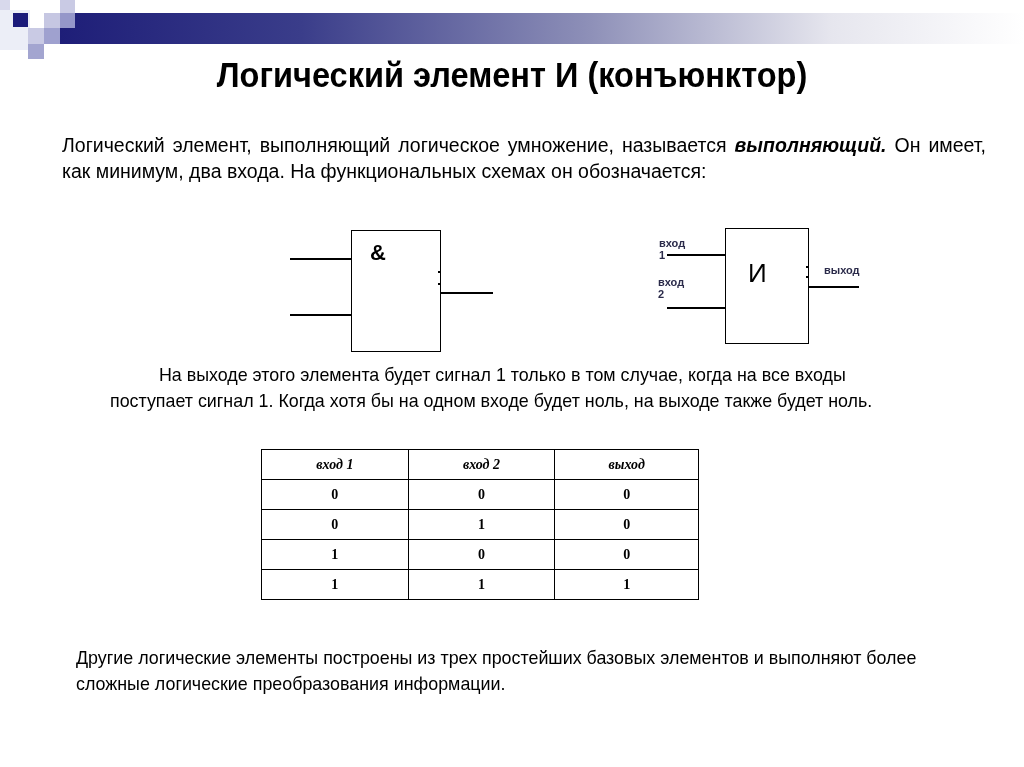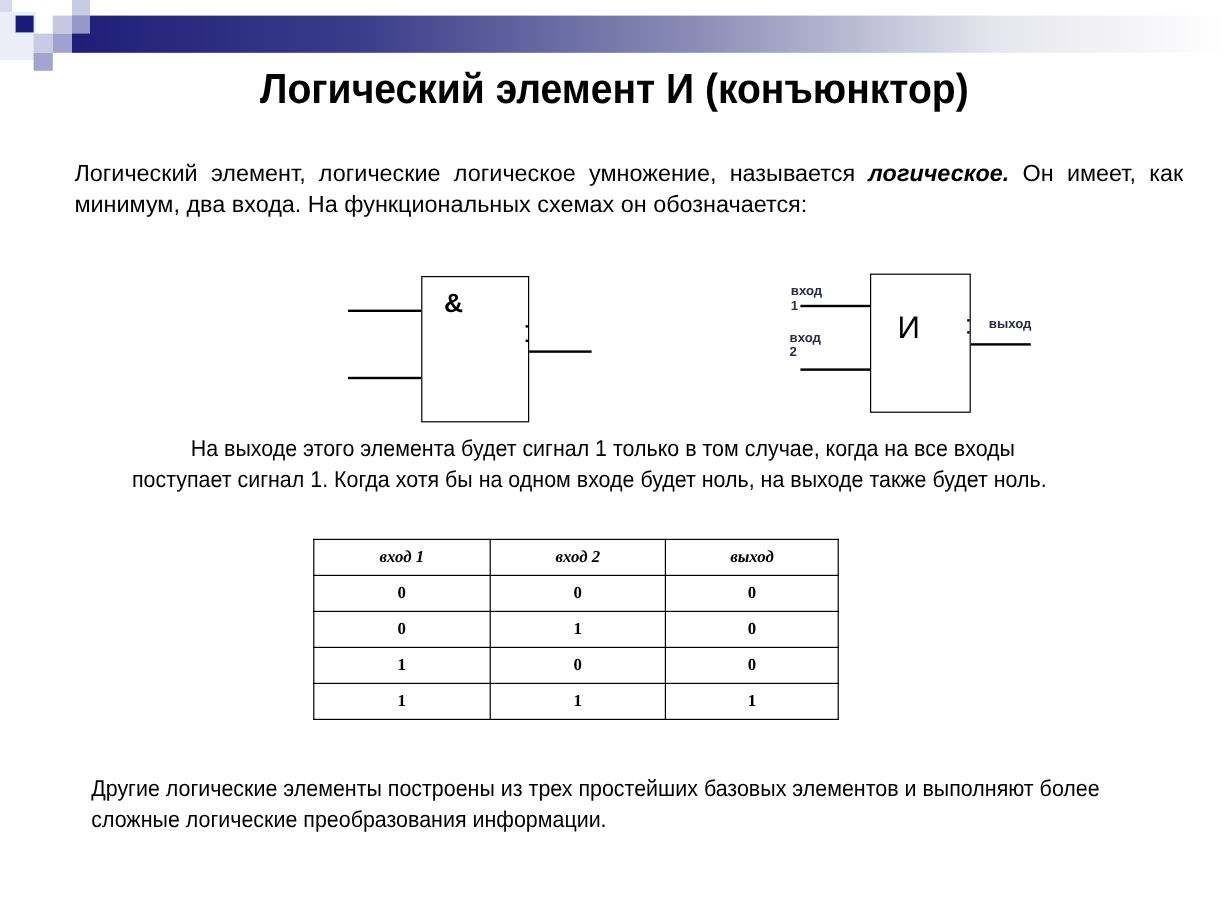--- a/index.html
+++ b/index.html
@@ -44,21 +44,21 @@
   <div class="sq" style="left:44px;top:13px;width:16px;height:15px;background:#c6c7e2;"></div>
   <div class="sq" style="left:60px;top:13px;width:15px;height:15px;background:#9597c9;"></div>
   <div class="sq" style="left:28px;top:28px;width:16px;height:16px;background:#c9cae4;"></div>
   <div class="sq" style="left:44px;top:28px;width:16px;height:16px;background:#9fa1cf;"></div>
   <div class="sq" style="left:28px;top:44px;width:16px;height:15px;background:#a3a5d0;"></div>
 </div>
 
 <div class="title">Логический элемент И (конъюнктор)</div>
 
 <div class="para1">
-  <span>Логический элемент, логические логическое умножение, называется </span><span class="kw">логическое.</span><span> Он имеет, как минимум, два входа. На функциональных схемах он обозначается:</span>
+  <span>Логический элемент, выполняющий логическое умножение, называется </span><span class="kw">выполняющий.</span><span> Он имеет, как минимум, два входа. На функциональных схемах он обозначается:</span>
 </div>
 
 <div class="gate" style="left:0;top:0;">
   <div class="line" style="left:290px;top:258px;width:62px;height:1.5px;"></div>
   <div class="line" style="left:290px;top:314px;width:62px;height:2px;"></div>
   <div class="box" style="left:351px;top:230px;width:88px;height:120px;"></div>
   <div style="position:absolute;left:370px;top:240px;font-size:22px;font-weight:bold;font-family:'Liberation Sans',sans-serif;">&amp;</div>
   <div class="line" style="left:438px;top:271px;width:2px;height:2px;"></div>
   <div class="line" style="left:438px;top:283px;width:2px;height:2px;"></div>
   <div class="line" style="left:441px;top:292px;width:52px;height:1.5px;"></div>

